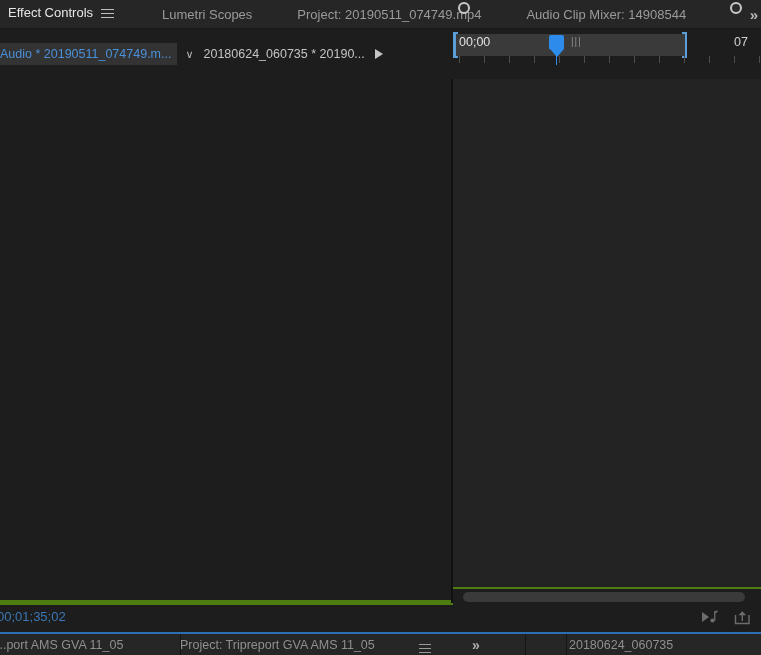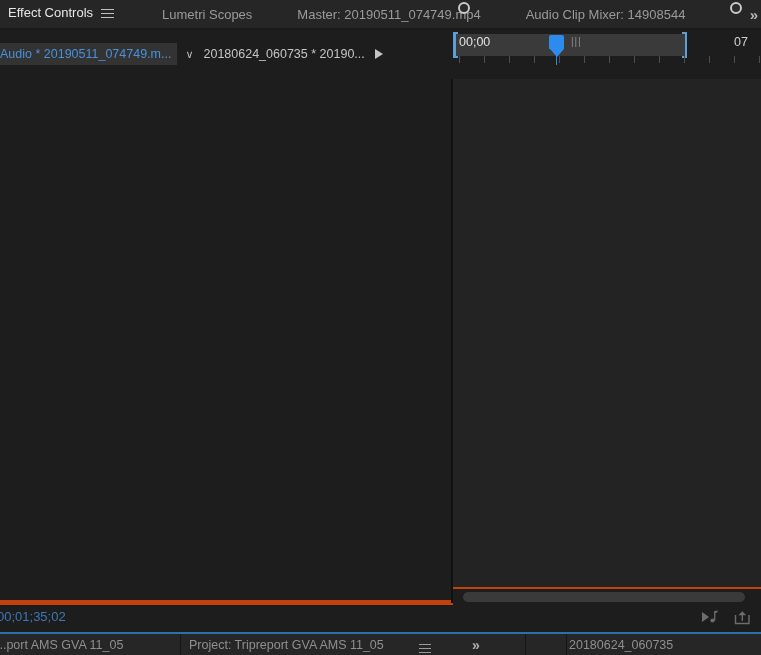--- a/index.html
+++ b/index.html
@@ -12,21 +12,21 @@
     height: 655px;
     overflow: hidden;
     font-family: "Liberation Sans", sans-serif;
     color: #c8c8c8;
     -webkit-font-smoothing: antialiased;
   }
   .app {
     position: relative;
     width: 761px;
     height: 655px;
-    background: #c2410c;
+    background: #4d7c0f;
   }
 
   
   .tabbar {
     position: absolute;
     left: 0; top: 0;
     width: 761px; height: 29px;
     background: #262626;
     border-bottom: 1px solid #1a1a1a;
     display: flex;
@@ -340,21 +340,21 @@
           <i></i>
           <i></i>
       </span>
     </div>
 
     <div class="tab" style="margin-left:48px;">
       <span class="tab-label">Lumetri Scopes</span>
     </div>
 
     <div class="tab" style="margin-left:45px;">
-      <span class="tab-label">Master: 20190511_074749.mp4</span>
+      <span class="tab-label">Project: 20190511_074749.mp4</span>
     </div>
 
     <div class="tab" style="margin-left:45px;">
       <span class="tab-label">Audio Clip Mixer: 14908544</span>
     </div>
 
     <div class="overflow-chevrons">»</div>
   </div>
 
   <div class="row2">
@@ -434,21 +434,21 @@
         </svg>
       </div>
     </div>
   </div>
 
   <div class="bottombar">
     <div class="btab" style="left:-4px;">...port AMS GVA 11_05</div>
 
     <div class="bdiv" style="left:180px;"></div>
 
-    <div class="btab" style="left:189px;">Project: Tripreport GVA AMS 11_05</div>
+    <div class="btab" style="left:180px;">Project: Tripreport GVA AMS 11_05</div>
     <div class="bmenu" style="left:419px;">
       <i></i>
         <i></i>
         <i></i>
     </div>
     <div class="bchev" style="left:472px;">»</div>
 
     <div class="bdiv" style="left:525px;"></div>
     <div class="bdiv" style="left:566px;"></div>
 

